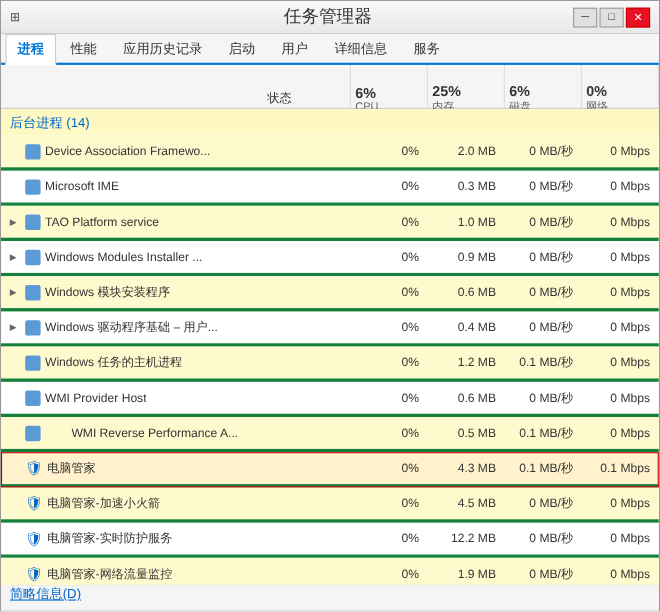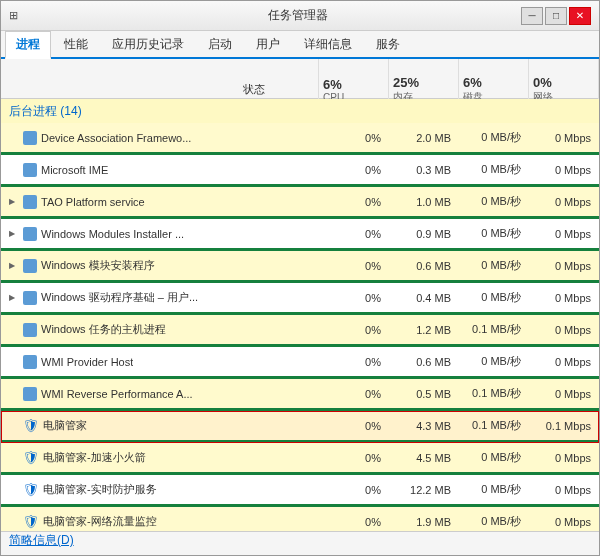--- a/index.html
+++ b/index.html
@@ -26,21 +26,21 @@
       background: linear-gradient(to bottom, #f9f9f9, #e8e8e8);
       height: 30px;
       display: flex;
       align-items: center;
       justify-content: space-between;
       padding: 0 8px;
       border-bottom: 1px solid #ccc;
     }
 
     .title-bar-title {
-      font-size: 12px;
+      font-size: 16px;
       color: #333;
       flex: 1;
       text-align: center;
     }
 
     .title-bar-buttons {
       display: flex;
       gap: 2px;
     }
 
@@ -429,21 +429,21 @@
             <div class="cell"></div>
             <div class="cell">0%</div>
             <div class="cell">0.6 MB</div>
             <div class="cell">0 MB/秒</div>
             <div class="cell">0 Mbps</div>
           </div>
           <div class="row yellow-bg">
             <div class="cell name-cell">
               <span class="expand-arrow"></span>
               <span class="process-icon app" style="background: rgb(91, 155, 213); width: 14px; height: 14px; border-radius: 2px; display: inline-flex; min-width: 14px;"></span>
-              <span style="overflow: hidden; text-overflow: ellipsis; white-space: nowrap;">WMI Reverse Performance A...</span>
+              <span style="overflow: hidden; text-overflow: ellipsis; white-space: nowrap; margin-left: 24px;">WMI Reverse Performance A...</span>
             </div>
             <div class="cell"></div>
             <div class="cell">0%</div>
             <div class="cell">0.5 MB</div>
             <div class="cell">0.1 MB/秒</div>
             <div class="cell">0 Mbps</div>
           </div>
           <div class="row selected">
             <div class="cell name-cell">
               <span class="expand-arrow"></span>

